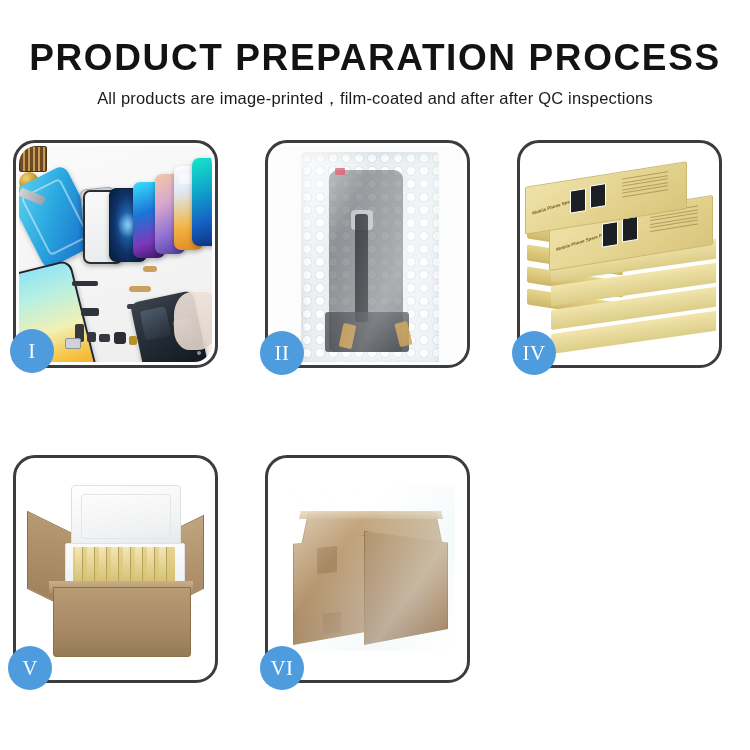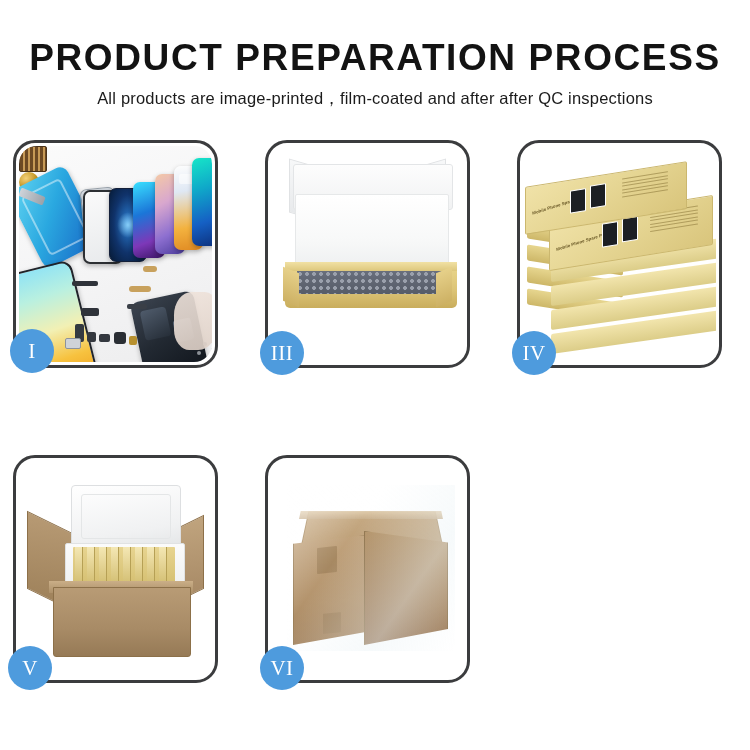--- a/index.html
+++ b/index.html
@@ -402,35 +402,36 @@
         <div class="sm f"></div>
         <div class="tool"></div>
         <div class="dot d1"></div>
         <div class="dot d2"></div>
         <div class="dot d3"></div>
         <div class="hand"></div>
       </div>
       <div class="badge b1">I</div>
     </div>
 
-
     <div class="panel">
-      <div class="photo p3">
-        <div class="lidL"></div>
-        <div class="lidR"></div>
-        <div class="lidback"></div>
-        <div class="foamsheet"></div>
-        <div class="traybody"></div>
-        <div class="trayin"></div>
-        <div class="trayrim"></div>
-        <div class="trayfrontL"></div>
-        <div class="trayfrontR"></div>
+      <div class="photo p2">
+        <div class="bubblebag">
+          <div class="screenpkg"></div>
+          <div class="redtab"></div>
+          <div class="conn"></div>
+          <div class="cable"></div>
+          <div class="botboard"></div>
+          <div class="goldA"></div>
+          <div class="goldB"></div>
+          <div class="sheen"></div>
+        </div>
       </div>
-      <div class="badge">III</div>
+      <div class="badge">II</div>
     </div>
+
 
     <div class="panel">
       <div class="photo p4">
 
         <div class="kbox kside" style="left:4px;top:84px;width:96px;height:16px;transform:skewY(9deg);"></div>
         <div class="kbox kside" style="left:4px;top:106px;width:96px;height:16px;transform:skewY(9deg);"></div>
         <div class="kbox kside" style="left:4px;top:128px;width:96px;height:16px;transform:skewY(9deg);"></div>
         <div class="kbox kside" style="left:4px;top:150px;width:96px;height:16px;transform:skewY(9deg);"></div>
 
         <div class="kbox kfront" style="left:28px;top:104px;width:170px;height:20px;transform:skewY(-8deg);"></div>

